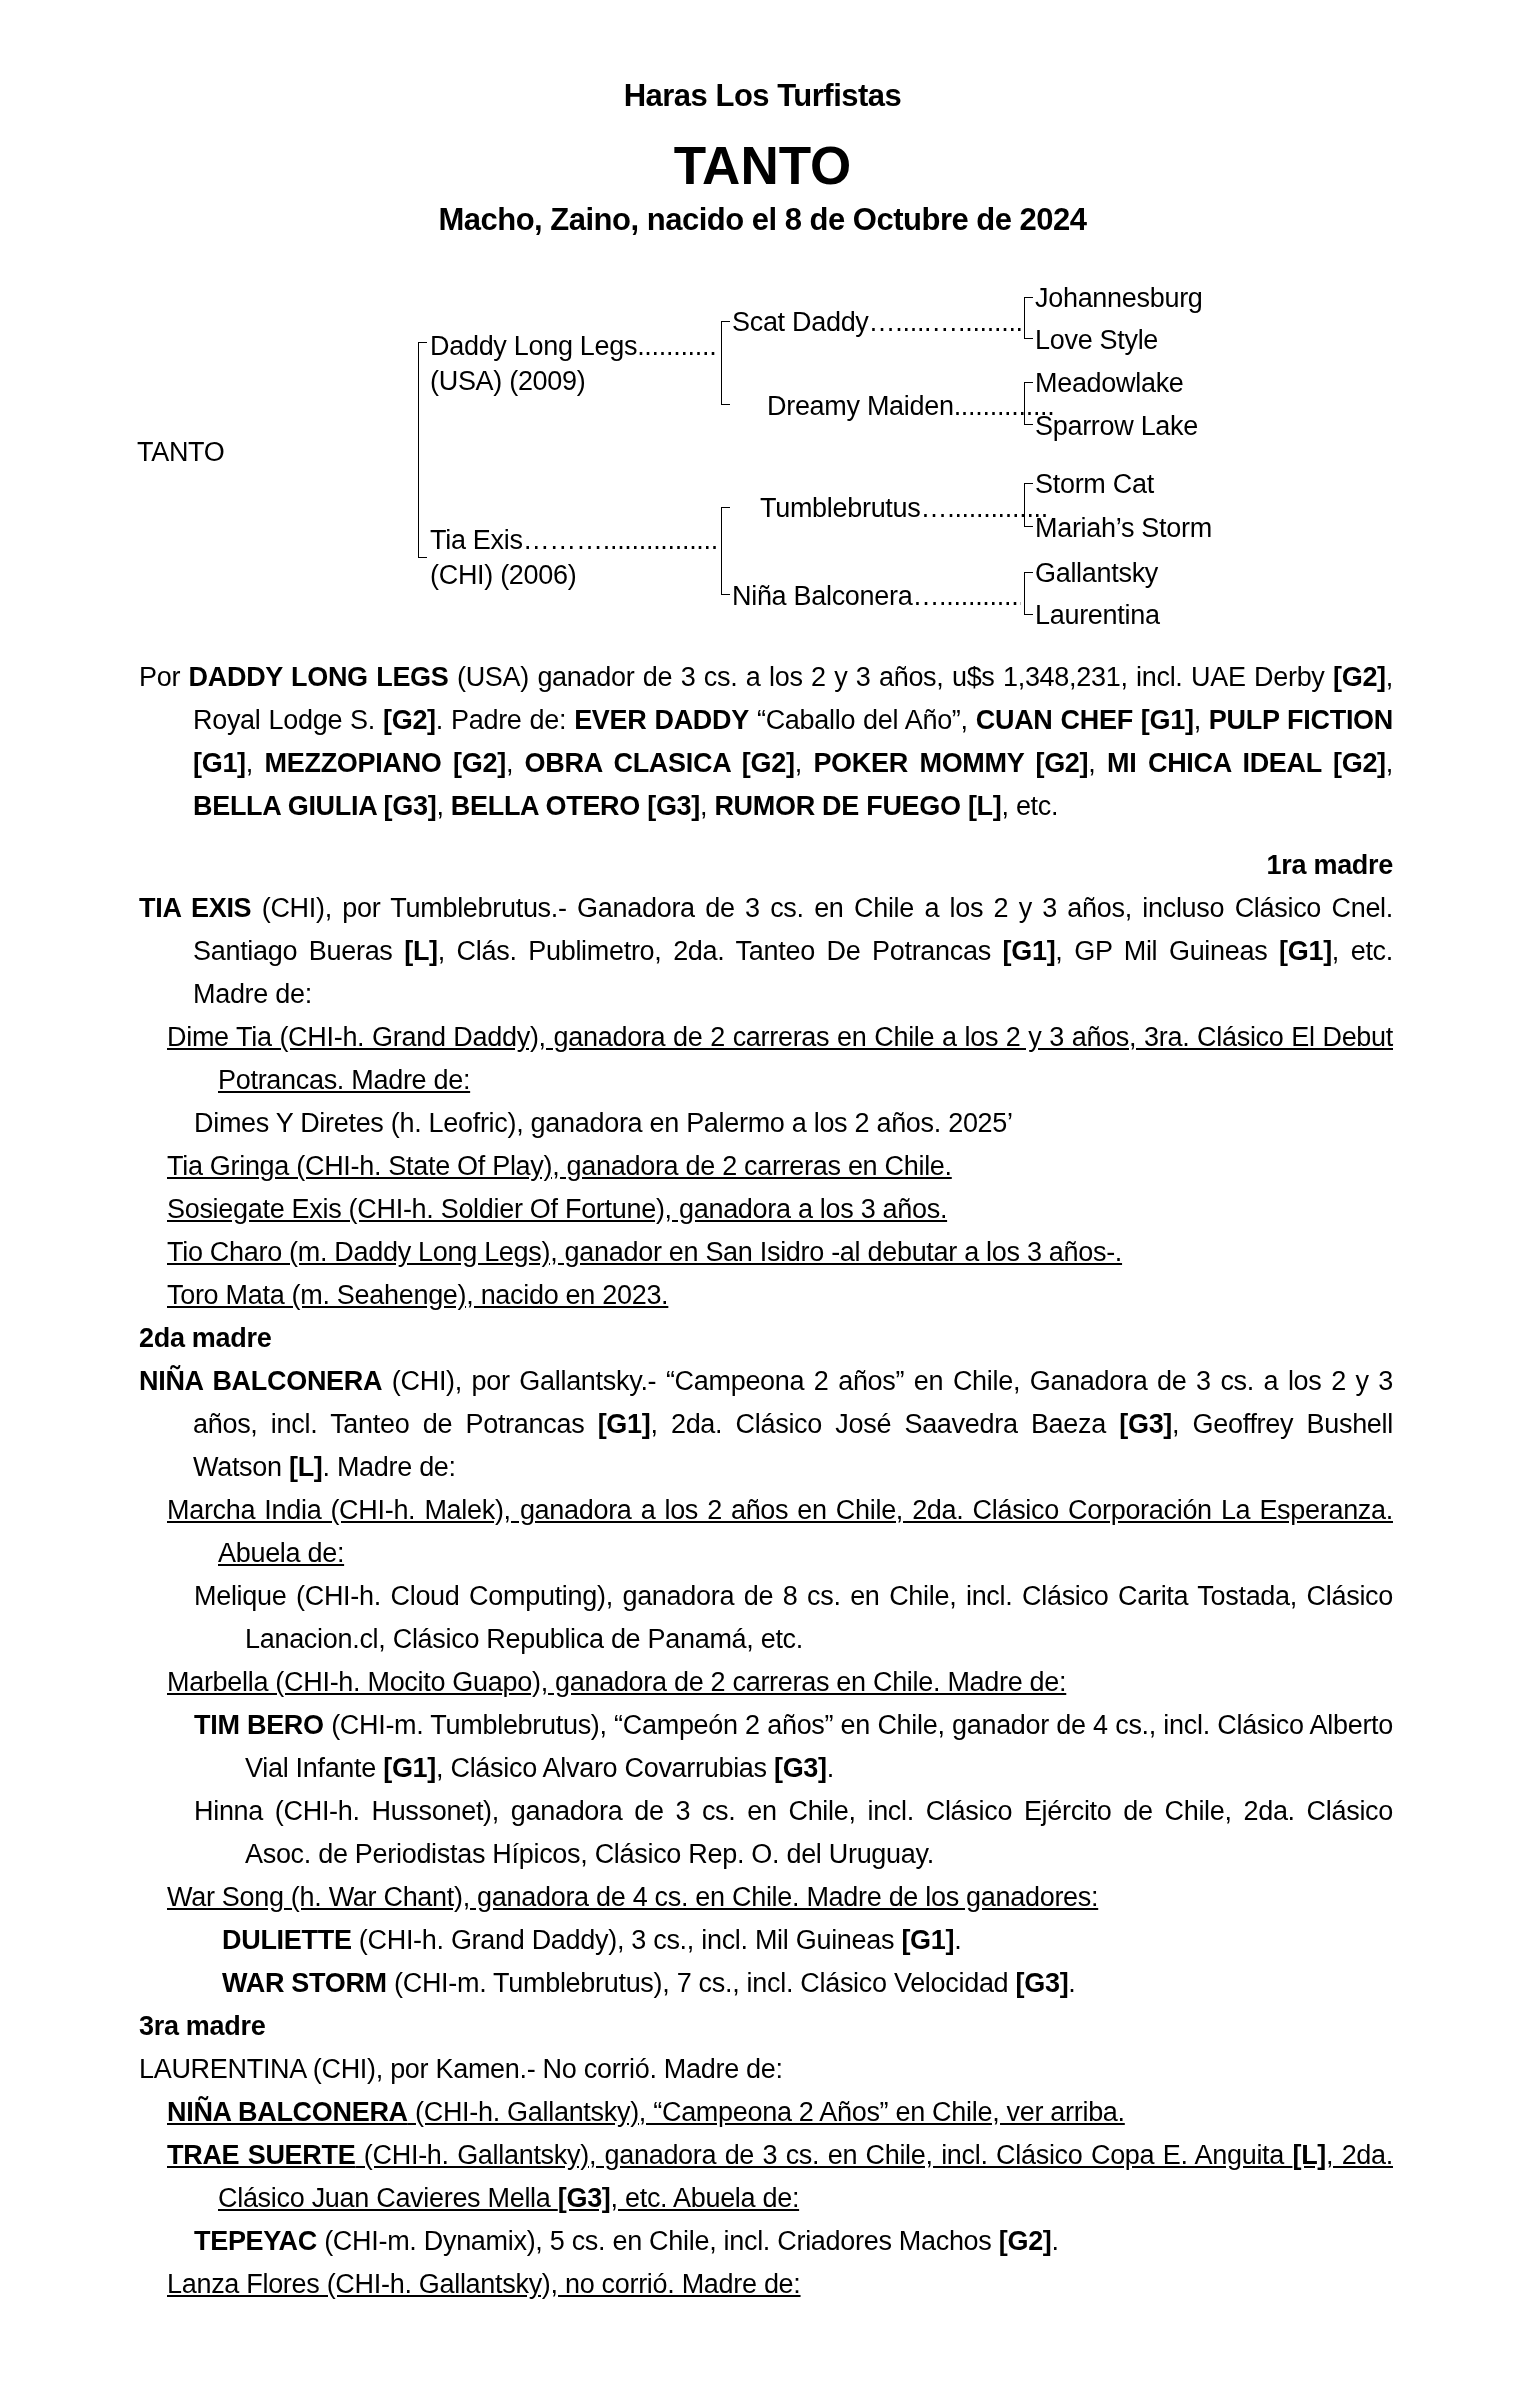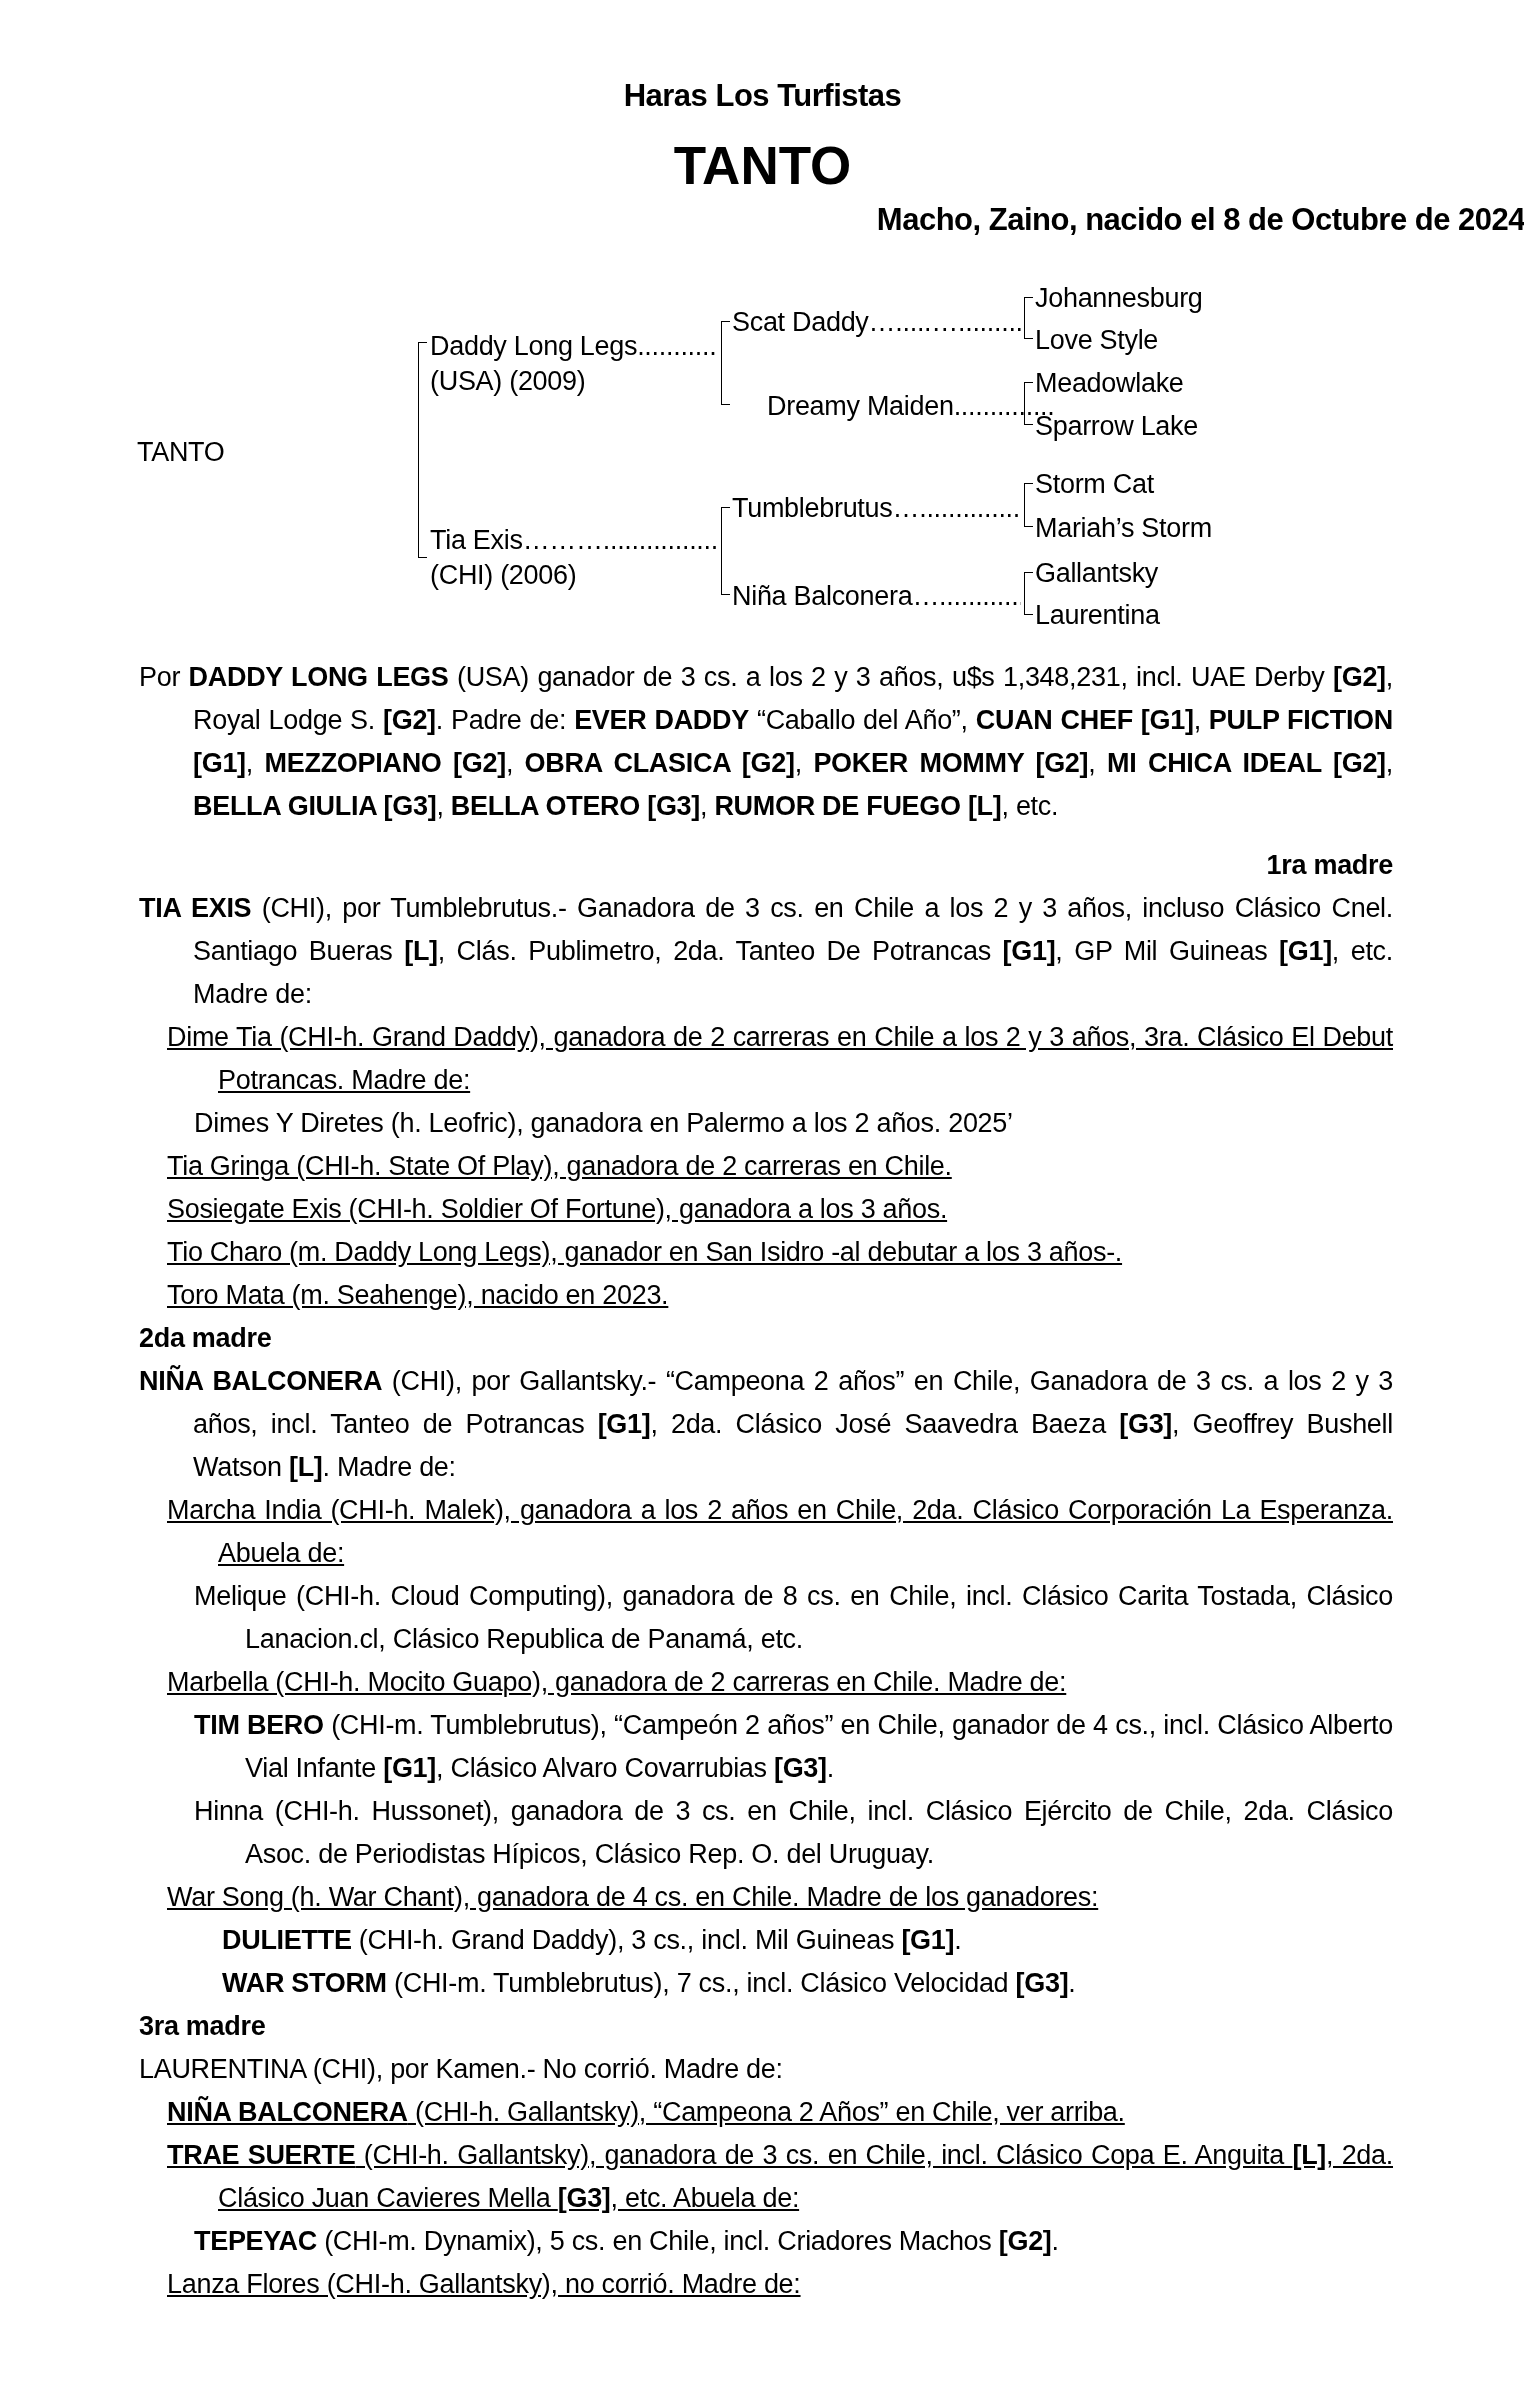--- a/index.html
+++ b/index.html
@@ -5,21 +5,21 @@
   html,body{margin:0;padding:0;background:#ffffff;}
   .page{
     position:relative;width:1525px;height:2312px;background:#ffffff;color:#000;
     font-family:"Liberation Sans", sans-serif;overflow:hidden;
   }
   
   .farm{position:absolute;top:78px;left:0;width:100%;text-align:center;
         font-size:31px;font-weight:bold;letter-spacing:-0.5px;}
   .horse-title{position:absolute;top:135px;left:0;width:100%;text-align:center;
         font-size:53px;font-weight:bold;letter-spacing:0px;}
-  .horse-subtitle{position:absolute;top:202px;left:0;width:100%;text-align:right;
+  .horse-subtitle{position:absolute;top:202px;left:0;width:100%;text-align:center;
         font-size:31px;font-weight:bold;letter-spacing:-0.5px;}
   
   .tree{position:absolute;left:0;top:263px;width:1525px;height:393px;
         font-size:27px;letter-spacing:-0.3px;}
   .subject{position:absolute;left:137px;top:174px;white-space:nowrap;}
   .g2{position:absolute;line-height:35px;white-space:nowrap;}
   .row{display:flex;white-space:nowrap;}
   .leader{flex:1;overflow:hidden;white-space:nowrap;}
   .g3{position:absolute;display:flex;white-space:nowrap;}
   .g4{position:absolute;white-space:nowrap;}
@@ -77,21 +77,21 @@
     </div>
 
     <div class="g3" style="left:732px;top:44px;width:289px;">
       <span>Scat Daddy</span>
         <span class="leader"> ….....…..........................</span>
     </div>
     <div class="g3" style="left:732px;top:128px;width:289px;margin-left:35px;">
       <span>Dreamy Maiden</span>
         <span class="leader"> ...........................</span>
     </div>
-    <div class="g3" style="left:732px;top:230px;width:289px;">
+    <div class="g3" style="left:760px;top:230px;width:289px;">
       <span>Tumblebrutus</span>
         <span class="leader"> …...........................</span>
     </div>
     <div class="g3" style="left:732px;top:318px;width:289px;">
       <span>Niña Balconera</span>
         <span class="leader"> …...........................</span>
     </div>
 
     <div class="g4" style="left:1035px;top:20.3px;">Johannesburg</div>
     <div class="g4" style="left:1035px;top:62px;">Love Style</div>

